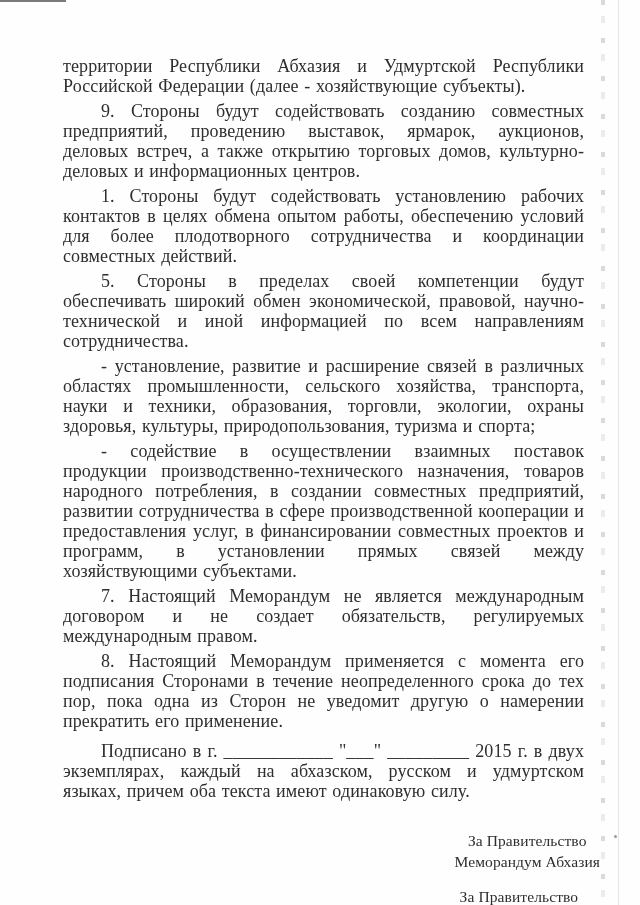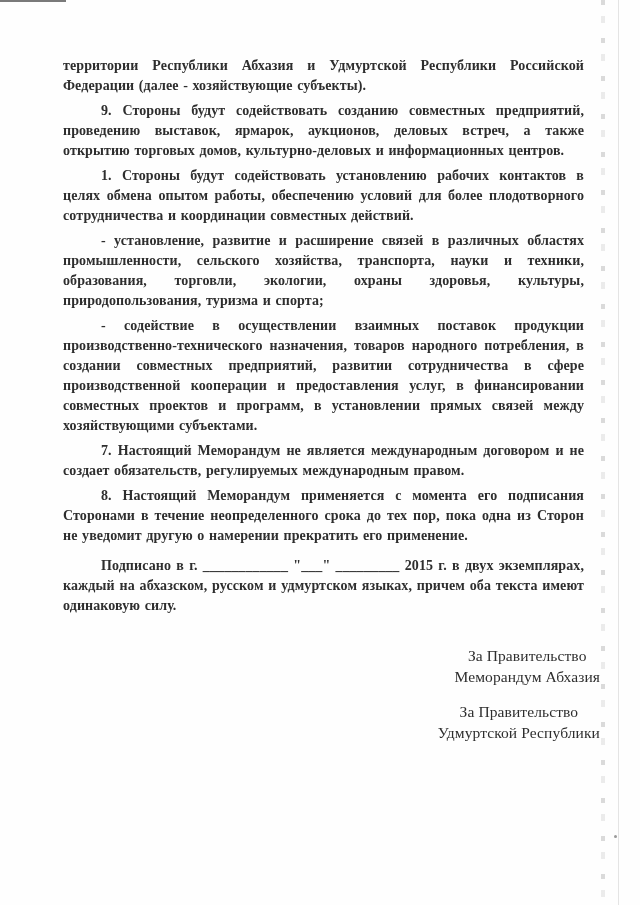--- a/index.html
+++ b/index.html
@@ -59,28 +59,27 @@
   }
   
   .content {
     position: absolute;
     top: 56px;
     left: 63px;
     width: 537px;
   }
   .content p {
     margin: 0 16px 5px 0;
-    font-size: 14px;
+    font-size: 18px;
     line-height: 20px;
     text-align: justify;
     text-align-last: left;
     text-indent: 38px;
     letter-spacing: 0.1px;
     word-spacing: 1px;
-    font-weight: bold;
   }
   .content p.no-indent {
     text-indent: 0;
   }
   .content p.p-signed {
     margin-top: 10px;
   }
   .signatures {
     margin-top: 24px;
     text-align: right;
@@ -109,20 +108,21 @@
 
   <div class="artifact-topline"></div>
   <div class="artifact-edge-speckle"></div>
   <div class="artifact-vline"></div>
   <div class="artifact-dot"></div>
 
   <div class="content">
     <p class="no-indent">территории Республики Абхазия и Удмуртской Республики Российской Федерации (далее - хозяйствующие субъекты).</p>
     <p>9. Стороны будут содействовать созданию совместных предприятий, проведению выставок, ярмарок, аукционов, деловых встреч, а также открытию торговых домов, культурно-деловых и информационных центров.</p>
     <p>1. Стороны будут содействовать установлению рабочих контактов в целях обмена опытом работы, обеспечению условий для более плодотворного сотрудничества и координации совместных действий.</p>
+    <p>5. Стороны в пределах своей компетенции будут обеспечивать широкий обмен экономической, правовой, научно-технической и иной информацией по всем направлениям сотрудничества.</p>
     <p>- установление, развитие и расширение связей в различных областях промышленности, сельского хозяйства, транспорта, науки и техники, образования, торговли, экологии, охраны здоровья, культуры, природопользования, туризма и спорта;</p>
     <p>- содействие в осуществлении взаимных поставок продукции производственно-технического назначения, товаров народного потребления, в создании совместных предприятий, развитии сотрудничества в сфере производственной кооперации и предоставления услуг, в финансировании совместных проектов и программ, в установлении прямых связей между хозяйствующими субъектами.</p>
     <p>7. Настоящий Меморандум не является международным договором и не создает обязательств, регулируемых международным правом.</p>
     <p>8. Настоящий Меморандум применяется с момента его подписания Сторонами в течение неопределенного срока до тех пор, пока одна из Сторон не уведомит другую о намерении прекратить его применение.</p>
     <p class="p-signed">Подписано в г. ____________ "___" _________ 2015 г. в двух экземплярах, каждый на абхазском, русском и удмуртском языках, причем оба текста имеют одинаковую силу.</p>
 
     <div class="signatures">
       <span class="sig-block sig-block-1">
         <span class="sig-line">За Правительство</span>
         <span class="sig-line">Меморандум Абхазия</span>

